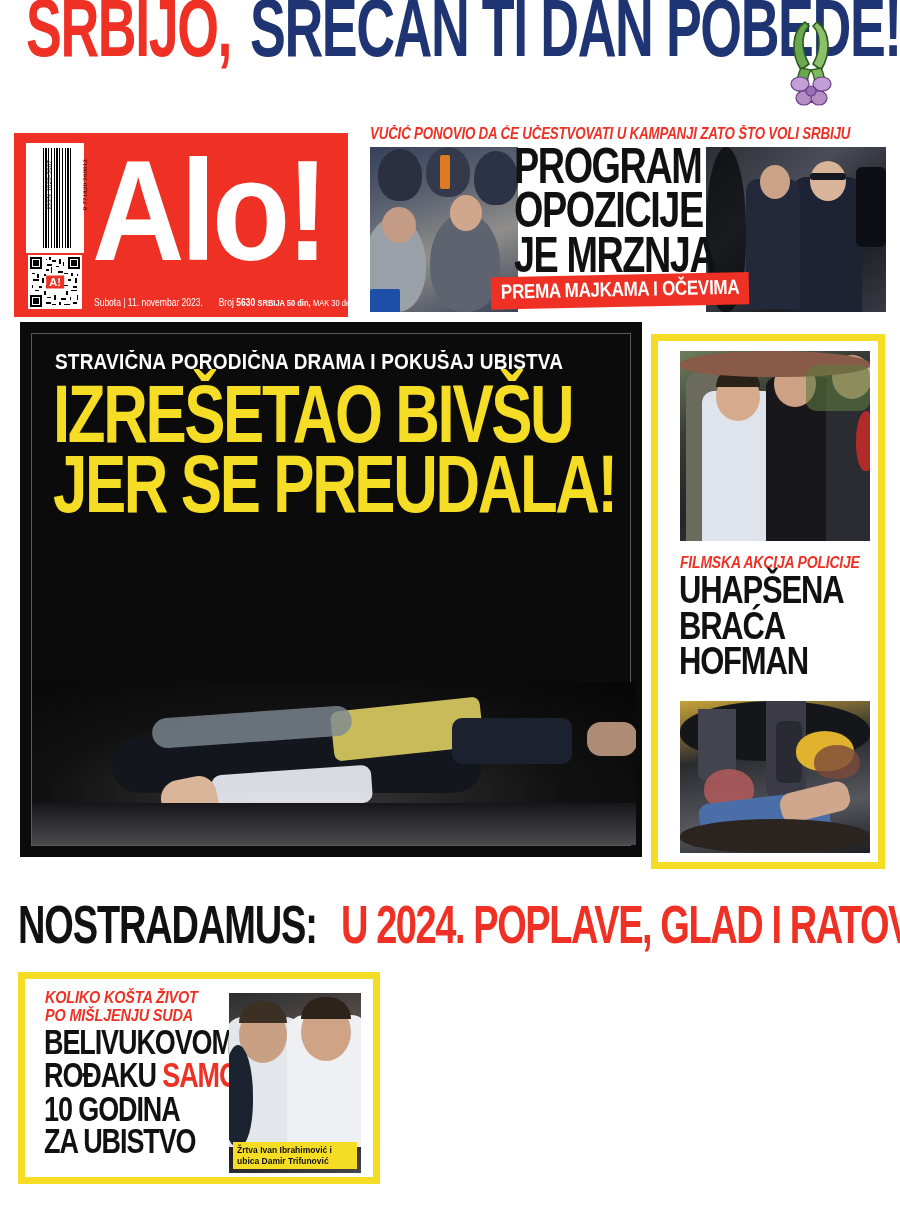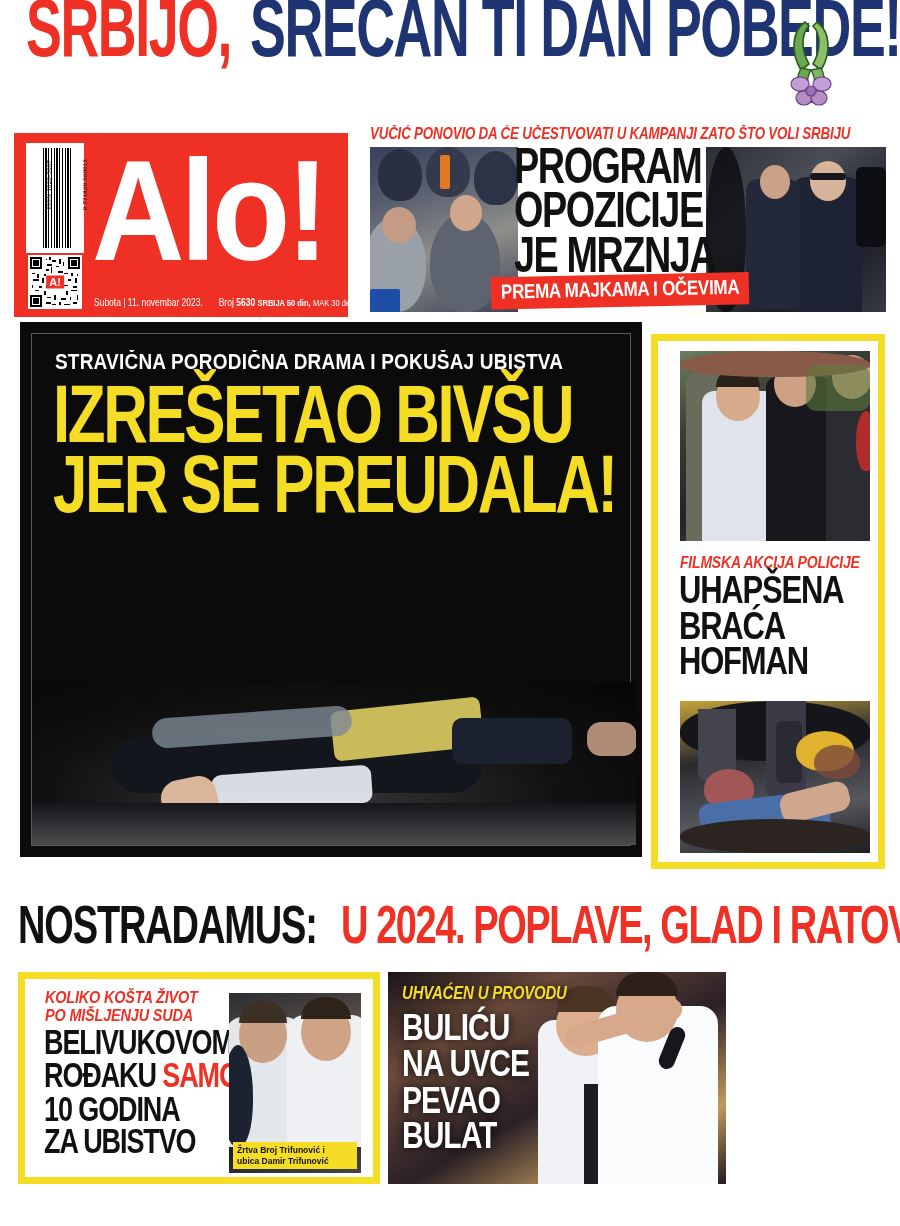--- a/index.html
+++ b/index.html
@@ -404,39 +404,21 @@
     </div>
     <div class="bl-photo">
       <div class="pl-person" style="left:-4px;top:24px;width:78px;height:130px;background:#e3e6ea;border-radius:18px 18px 0 0;"></div>
       <div class="pl-person" style="left:10px;top:14px;width:48px;height:56px;background:#caa084;border-radius:50%;"></div>
       <div class="pl-person" style="left:10px;top:8px;width:48px;height:22px;background:#3c2f23;border-radius:22px 22px 0 0;"></div>
       <div class="pl-person" style="left:58px;top:22px;width:82px;height:132px;background:#eef0f3;border-radius:18px 18px 0 0;"></div>
       <div class="pl-person" style="left:72px;top:10px;width:50px;height:58px;background:#cfa386;border-radius:50%;"></div>
       <div class="pl-person" style="left:72px;top:4px;width:50px;height:22px;background:#2d231a;border-radius:22px 22px 0 0;"></div>
       <div class="pl-person" style="left:-6px;top:52px;width:30px;height:102px;background:#1b2230;"></div>
       <div class="bl-caption">
-        <div>Žrtva Broj Trifunović i</div>
+        <div>Žrtva Ivan Ibrahimović i</div>
         <div>ubica Damir Trifunović</div>
       </div>
     </div>
   </div>
 
-  <div class="bottom-mid">
-    <div style="position:absolute;left:150px;top:48px;width:110px;height:164px;background:#f0f2f5;border-radius:16px 16px 0 0;"></div>
-    <div style="position:absolute;left:168px;top:22px;width:60px;height:62px;background:#dcae8e;border-radius:50%;"></div>
-    <div style="position:absolute;left:168px;top:14px;width:60px;height:26px;background:#4a3424;border-radius:26px 26px 0 0;"></div>
-    <div style="position:absolute;left:196px;top:112px;width:22px;height:100px;background:#1c1c22;"></div>
-    <div style="position:absolute;left:210px;top:34px;width:120px;height:178px;background:#fbfcfd;border-radius:18px 18px 0 0;"></div>
-    <div style="position:absolute;left:228px;top:6px;width:62px;height:64px;background:#d7a889;border-radius:50%;"></div>
-    <div style="position:absolute;left:228px;top:0px;width:62px;height:24px;background:#2e2018;border-radius:24px 24px 0 0;"></div>
-    <div style="position:absolute;left:276px;top:54px;width:16px;height:44px;background:#16161b;border-radius:8px;transform:rotate(22deg);"></div>
-    <div style="position:absolute;left:176px;top:40px;width:120px;height:22px;background:#d7a889;border-radius:12px;transform:rotate(-16deg);"></div>
-    <div class="bm-kicker">UHVAĆEN U PROVODU</div>
-    <div class="bm-headline">
-      <div>BULIĆU</div>
-      <div>NA UVCE</div>
-      <div>PEVAO</div>
-      <div>BULAT</div>
-    </div>
-  </div>
 
 
 </div>
 
 </body></html>

